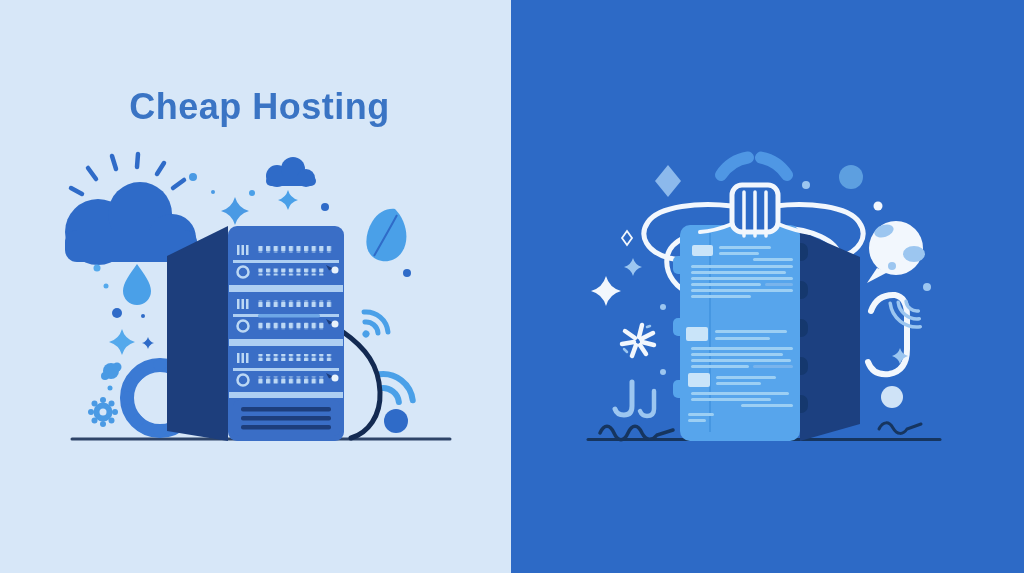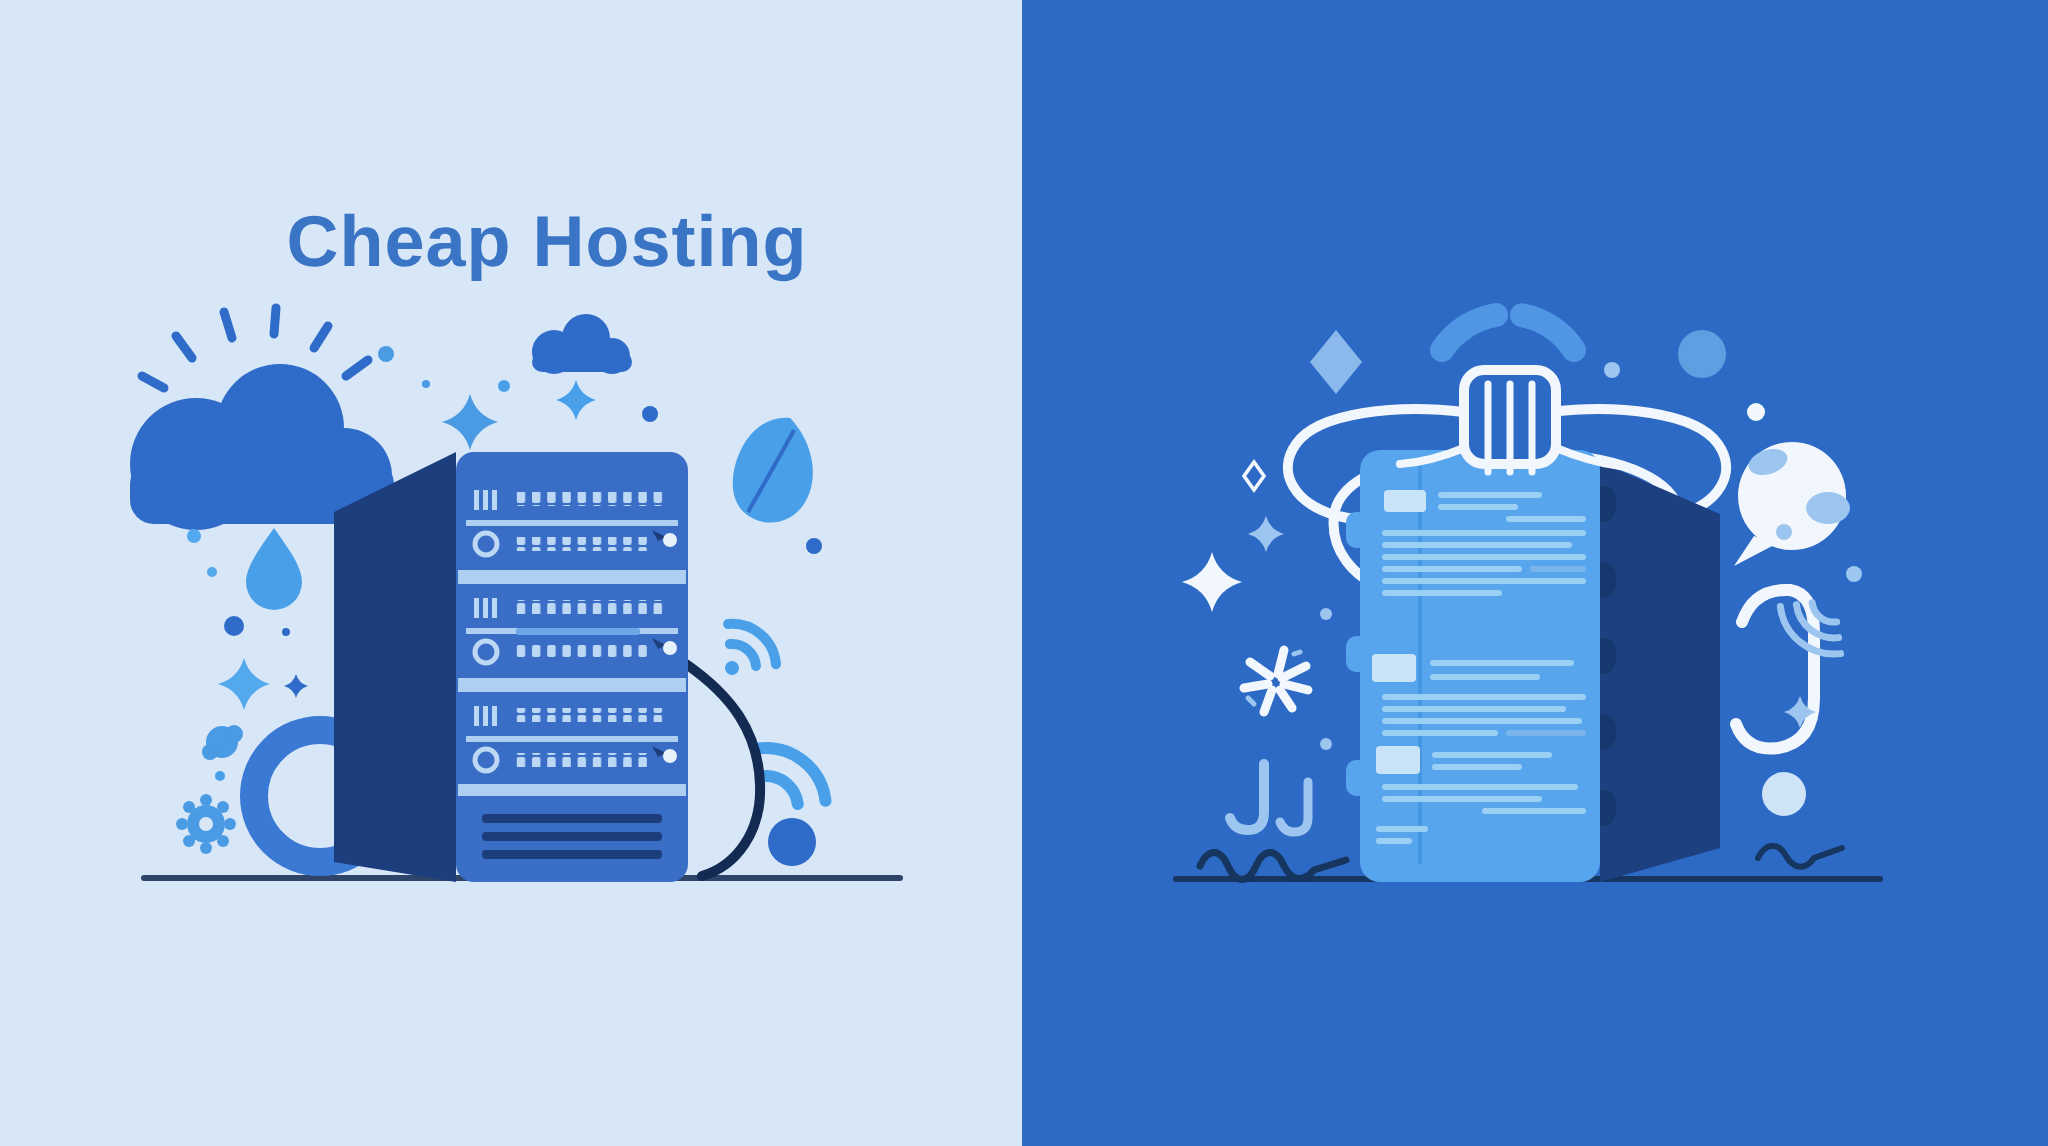--- a/index.html
+++ b/index.html
@@ -1,21 +1,21 @@
 <!DOCTYPE html>
 <html style="--left-bg: #d7e7f8; --right-bg: #2d6ac6; --left-title: #3a74c4; --right-title: #f5f9fd; --cloud-blue: #2f6bc8; --accent-blue: #4a9ae4; --light-blue: #54a9ec; --wifi-blue: #4aa0e8; --ring-blue: #3b7ad4; --srv-front: #3a6ec6; --srv-side: #1d3e7c; --srv-bar: #6ea7e6; --rail-light: #aecff2; --led-light: #bcd8f4; --cable-dark: #132a52; --ground-left: #2e4468; --srv2-front: #57a5ec; --srv2-side: #1c4080; --srv2-notch: #15386e; --srv2-crease: #4697e2; --srv2-lines: #9ccff4; --srv2-label: #c9e4f9; --srv2-dark: #79b4ec; --white-ink: #f2f7fd; --deco-light: #9cc6f0; --deco-mid: #8cb9ec; --deco-circle: #5d9fe0; --pale-circle: #cfe3f7; --arc-blue: #4f97e4; --ground-right: #16355f;"><head>
 <meta charset="utf-8">
 <style>
   html,body{margin:0;padding:0;background:#ffffff;}
   .stage{position:relative;width:1024px;height:573px;overflow:hidden;
          font-family:"Liberation Sans",sans-serif;}
   .panel{position:absolute;top:0;height:573px;}
   .panel.left{left:0;width:511px;background:var(--left-bg,#d7e7f8);}
   .panel.right{left:511px;width:513px;background:var(--right-bg,#2d6ac6);}
-  .title{position:absolute;top:82px;left:0;width:100%;margin:18px;
+  .title{position:absolute;top:82px;left:0;width:100%;margin:4px;
          text-align:center;font-weight:bold;font-size:36px;letter-spacing:.5px;}
   .panel.left .title{color:var(--left-title,#3a74c4);}
   .panel.right .title{color:var(--right-title,#f5f9fd);}
   svg.illu{position:absolute;left:0;top:0;width:100%;height:100%;display:block;}
 </style>
 </head>
 <body>
 
 <div class="stage">
 

